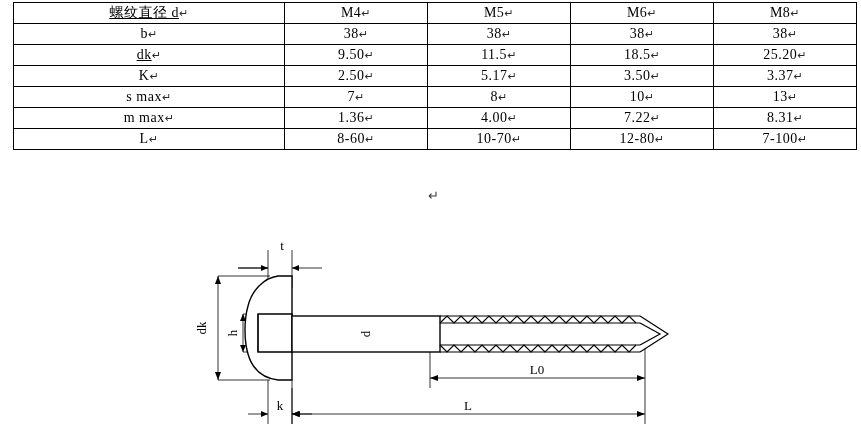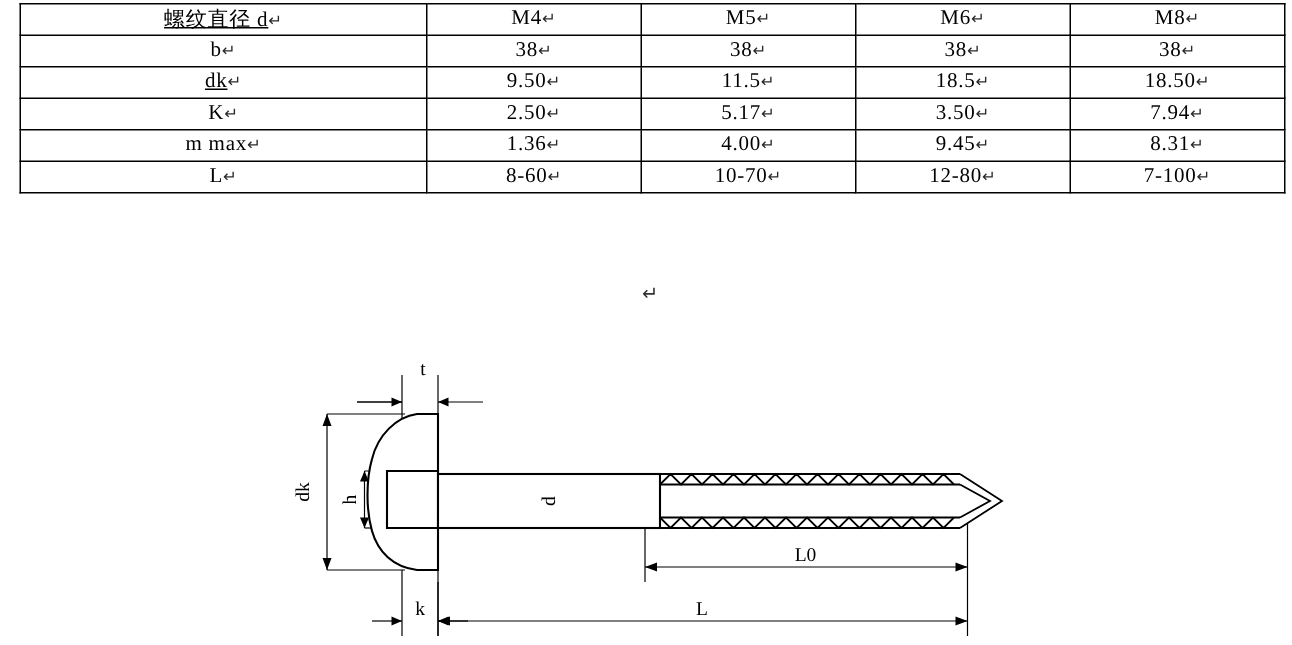--- a/index.html
+++ b/index.html
@@ -104,41 +104,50 @@
       <td class="val-cell"><span>38</span><span class="pilcrow">↵</span></td>
     </tr>
 
     <tr>
       <td class="label-cell">
         <span class="underline-label">dk</span><span class="pilcrow">↵</span>
       </td>
       <td class="val-cell"><span>9.50</span><span class="pilcrow">↵</span></td>
       <td class="val-cell"><span>11.5</span><span class="pilcrow">↵</span></td>
       <td class="val-cell"><span>18.5</span><span class="pilcrow">↵</span></td>
-      <td class="val-cell"><span>18.50</span><span class="pilcrow">↵</span></td>
+      <td class="val-cell"><span>25.20</span><span class="pilcrow">↵</span></td>
     </tr>
 
     <tr>
       <td class="label-cell">
         <span>K</span><span class="pilcrow">↵</span>
       </td>
       <td class="val-cell"><span>2.50</span><span class="pilcrow">↵</span></td>
       <td class="val-cell"><span>5.17</span><span class="pilcrow">↵</span></td>
       <td class="val-cell"><span>3.50</span><span class="pilcrow">↵</span></td>
-      <td class="val-cell"><span>7.94</span><span class="pilcrow">↵</span></td>
-    </tr>
-
+      <td class="val-cell"><span>3.37</span><span class="pilcrow">↵</span></td>
+    </tr>
+
+    <tr>
+      <td class="label-cell">
+        <span>s max</span><span class="pilcrow">↵</span>
+      </td>
+      <td class="val-cell"><span>7</span><span class="pilcrow">↵</span></td>
+      <td class="val-cell"><span>8</span><span class="pilcrow">↵</span></td>
+      <td class="val-cell"><span>10</span><span class="pilcrow">↵</span></td>
+      <td class="val-cell"><span>13</span><span class="pilcrow">↵</span></td>
+    </tr>
 
     <tr>
       <td class="label-cell">
         <span>m max</span><span class="pilcrow">↵</span>
       </td>
       <td class="val-cell"><span>1.36</span><span class="pilcrow">↵</span></td>
       <td class="val-cell"><span>4.00</span><span class="pilcrow">↵</span></td>
-      <td class="val-cell"><span>9.45</span><span class="pilcrow">↵</span></td>
+      <td class="val-cell"><span>7.22</span><span class="pilcrow">↵</span></td>
       <td class="val-cell"><span>8.31</span><span class="pilcrow">↵</span></td>
     </tr>
 
     <tr>
       <td class="label-cell">
         <span>L</span><span class="pilcrow">↵</span>
       </td>
       <td class="val-cell"><span>8-60</span><span class="pilcrow">↵</span></td>
       <td class="val-cell"><span>10-70</span><span class="pilcrow">↵</span></td>
       <td class="val-cell"><span>12-80</span><span class="pilcrow">↵</span></td>

